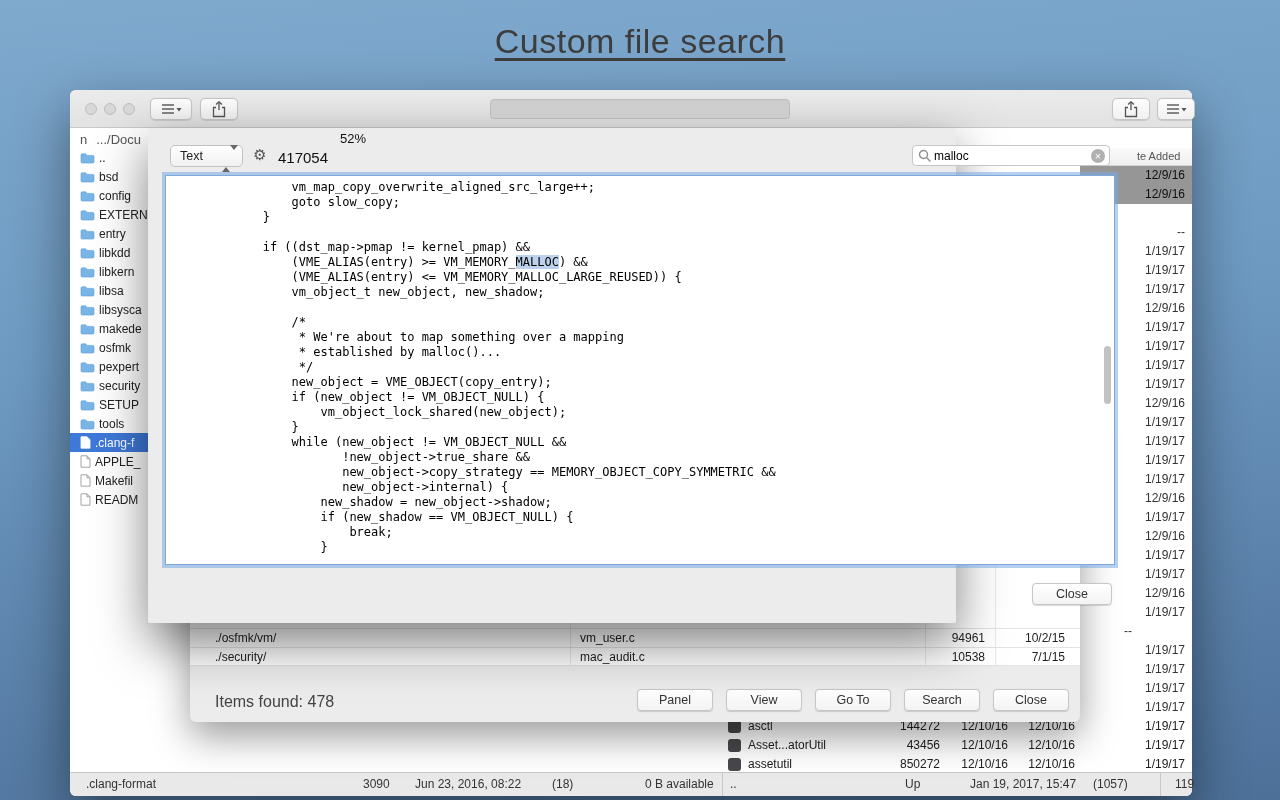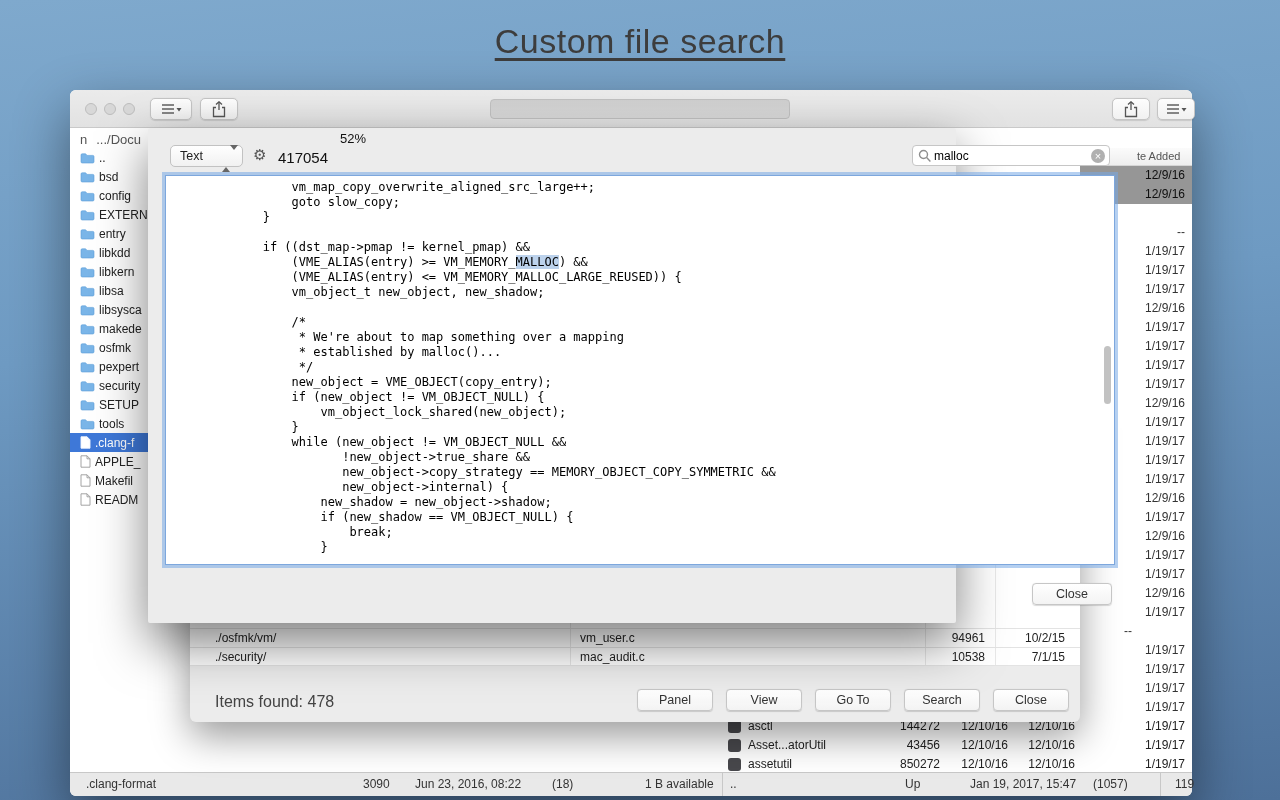--- a/index.html
+++ b/index.html
@@ -518,21 +518,21 @@
           <span class="f-cre">12/10/16</span>
           <span class="f-add">1/19/17</span>
         </div>
       </div>
 
     <div class="statusbar">
       <span class="sb-file">.clang-format</span>
       <span class="sb-size">3090</span>
       <span class="sb-date">Jun 23, 2016, 08:22</span>
       <span class="sb-count">(18)</span>
-      <span class="sb-avail">1 B available</span>
+      <span class="sb-avail">0 B available</span>
       <span class="sb-div1"></span>
       <span class="sb-rfile">..</span>
       <span class="sb-rdir">Up</span>
       <span class="sb-rdate">Jan 19, 2017, 15:47</span>
       <span class="sb-rcount">(1057)</span>
       <span class="sb-div2"></span>
       <span class="sb-rextra">119</span>
     </div>
   </div>
 

